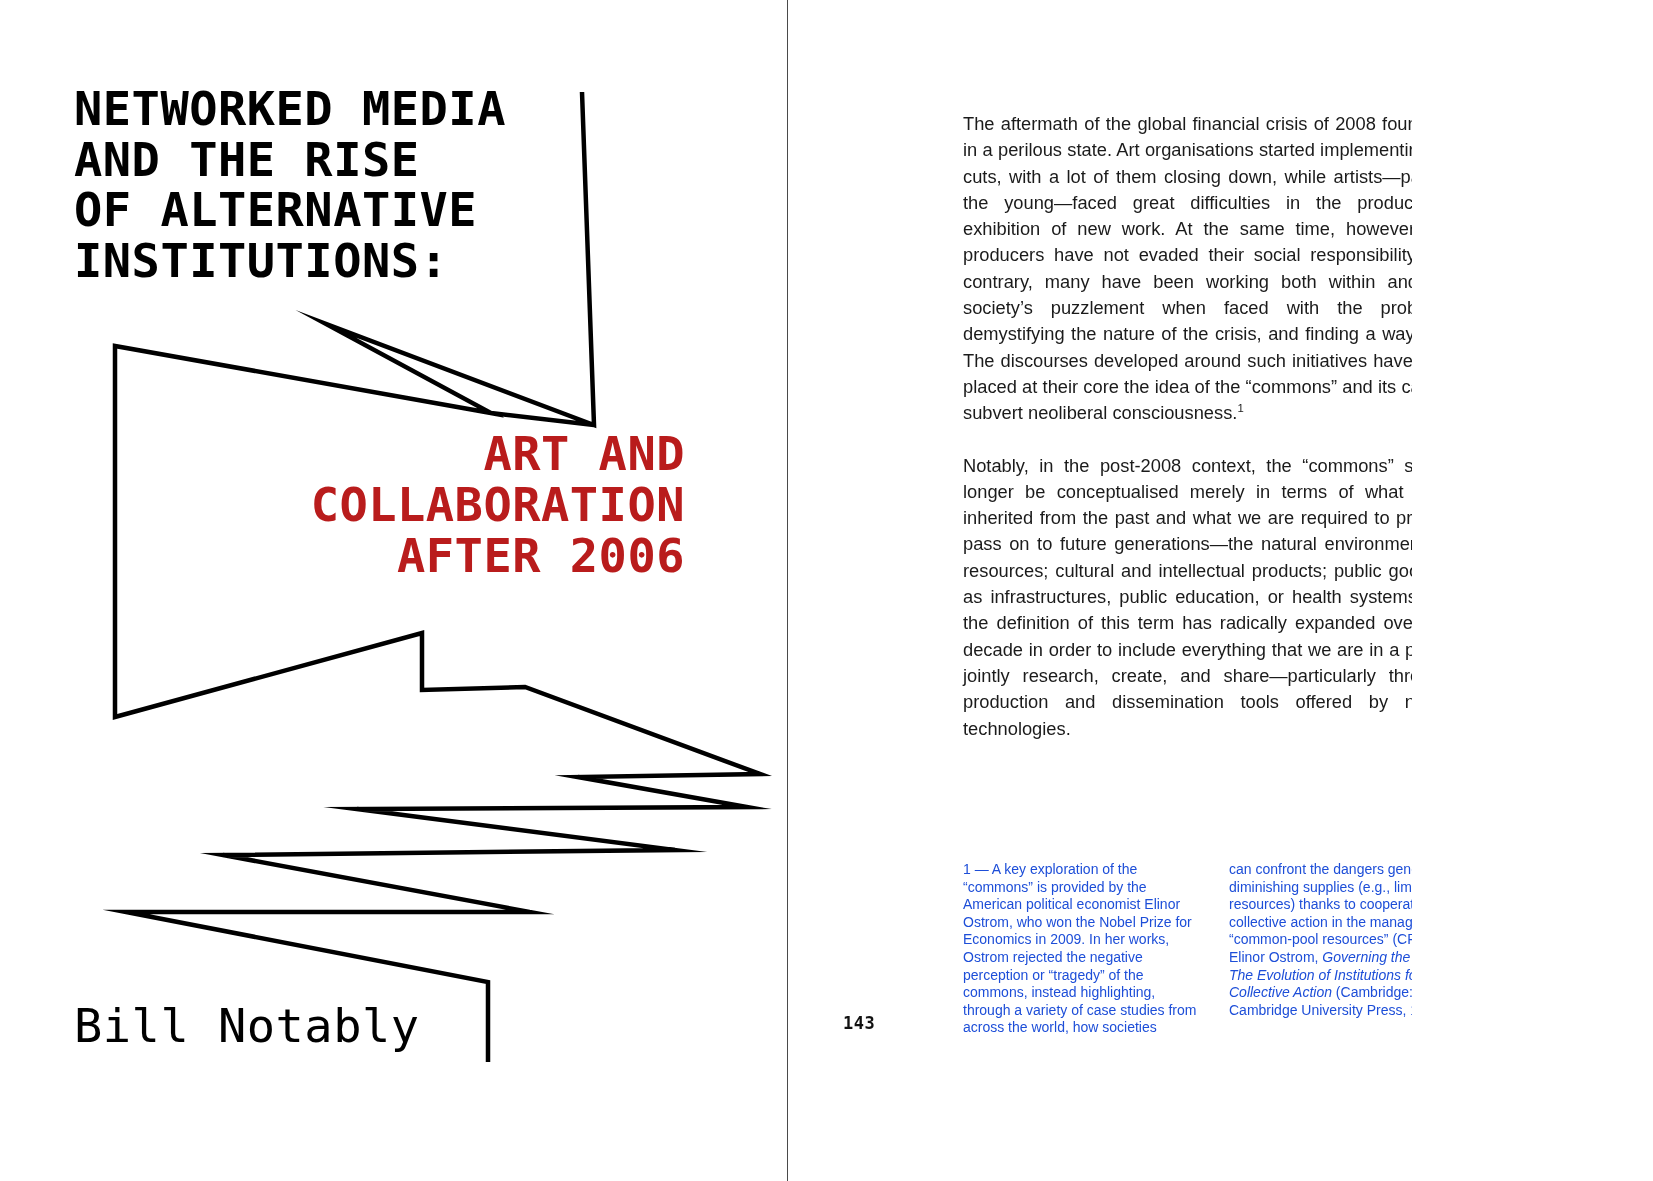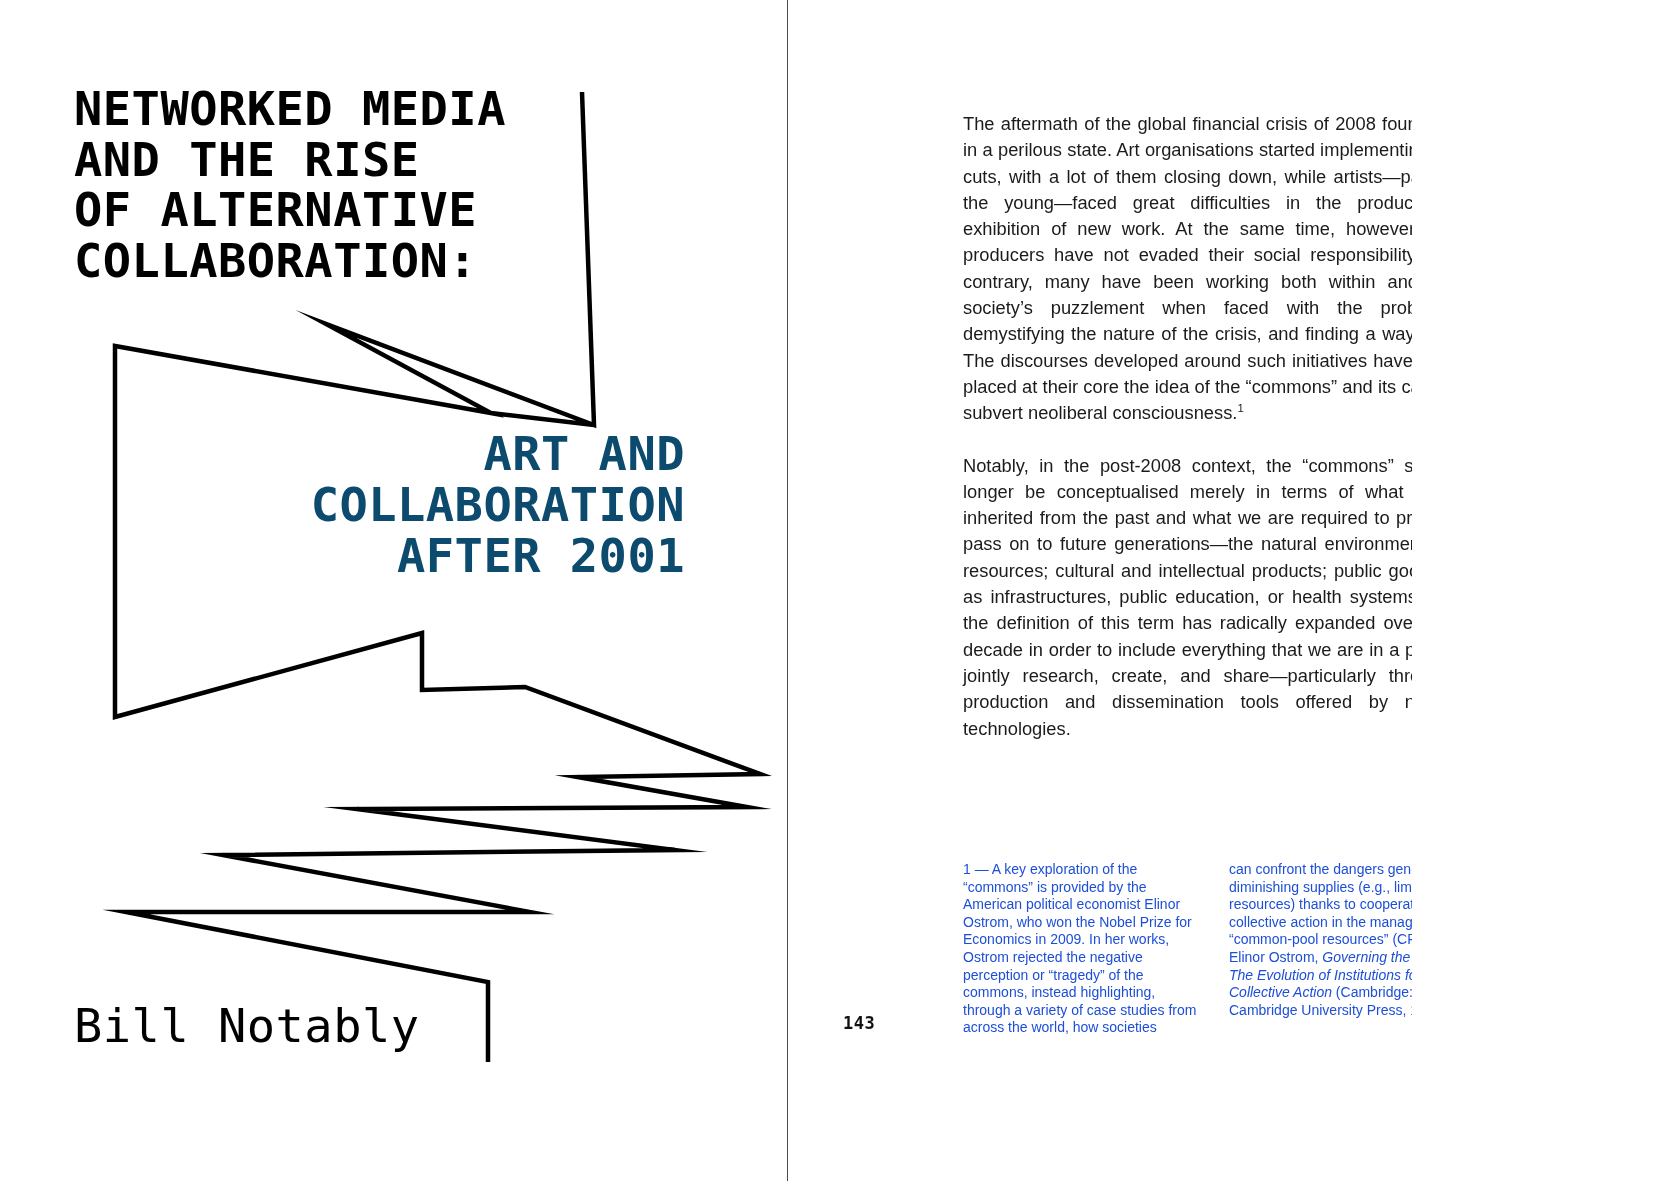--- a/index.html
+++ b/index.html
@@ -31,21 +31,21 @@
   }
   .article-subtitle {
     position: absolute; left: 180px; top: 428px;
     width: 505px;
     margin: 0;
     font-family: "DejaVu Sans Mono", monospace;
     font-weight: bold;
     font-size: 47px;
     line-height: 51px;
     letter-spacing: 0.5px;
-    color: #0c4a6e;
+    color: #b91c1c;
     text-align: right;
     white-space: pre;
   }
   .author-name {
     position: absolute; left: 74px; top: 1002px;
     font-family: "DejaVu Sans Mono", monospace;
     font-weight: normal;
     font-size: 47px;
     line-height: 47px;
     letter-spacing: 0.5px;
@@ -99,23 +99,23 @@
 </head>
 <body>
 
 <div class="spread">
 
   <svg class="artwork-svg" viewBox="0 0 1653 1181" xmlns="http://www.w3.org/2000/svg" aria-hidden="true">
     <path fill="none" stroke="#000000" stroke-width="4.5" stroke-linecap="butt" stroke-linejoin="miter" stroke-miterlimit="30" d="M 582 92 L 594 425 L 326 324 L 491 413 L 115 346 L 115 717 L 422 633 L 422 690 L 525 687 L 760 774 L 578 777 L 747 807 L 357 809 L 675 850 L 223 855 L 530 912 L 126 912 L 488 982 L 488 1062 M 491 413 L 594 425"></path>
   </svg>
 
   <section class="left-page">
-    <h1 class="article-title"><span>NETWORKED MEDIA</span><br><span>AND THE RISE</span><br><span>OF ALTERNATIVE</span><br><span>COLLABORATION:</span></h1>
+    <h1 class="article-title"><span>NETWORKED MEDIA</span><br><span>AND THE RISE</span><br><span>OF ALTERNATIVE</span><br><span>INSTITUTIONS:</span></h1>
 
-    <h2 class="article-subtitle"><span>ART AND</span><br><span>COLLABORATION</span><br><span>AFTER 2001</span></h2>
+    <h2 class="article-subtitle"><span>ART AND</span><br><span>COLLABORATION</span><br><span>AFTER 2006</span></h2>
 
     <div class="author-name">Bill Notably</div>
   </section>
 
   <div class="page-divider"></div>
 
   <section class="right-page">
 
     <div class="body-text">
       <p><span>The aftermath of the global financial crisis of 2008 found culture in a perilous state. Art organisations started implementing severe cuts, with a lot of them closing down, while artists—particularly the young—faced great difficulties in the production and exhibition of new work. At the same time, however, cultural producers have not evaded their social responsibility. On the contrary, many have been working both within and against society’s puzzlement when faced with the problems of demystifying the nature of the crisis, and finding a way out of it. The discourses developed around such initiatives have regularly placed at their core the idea of the “commons” and its capacity to subvert neoliberal consciousness.</span><sup>1</sup></p>

